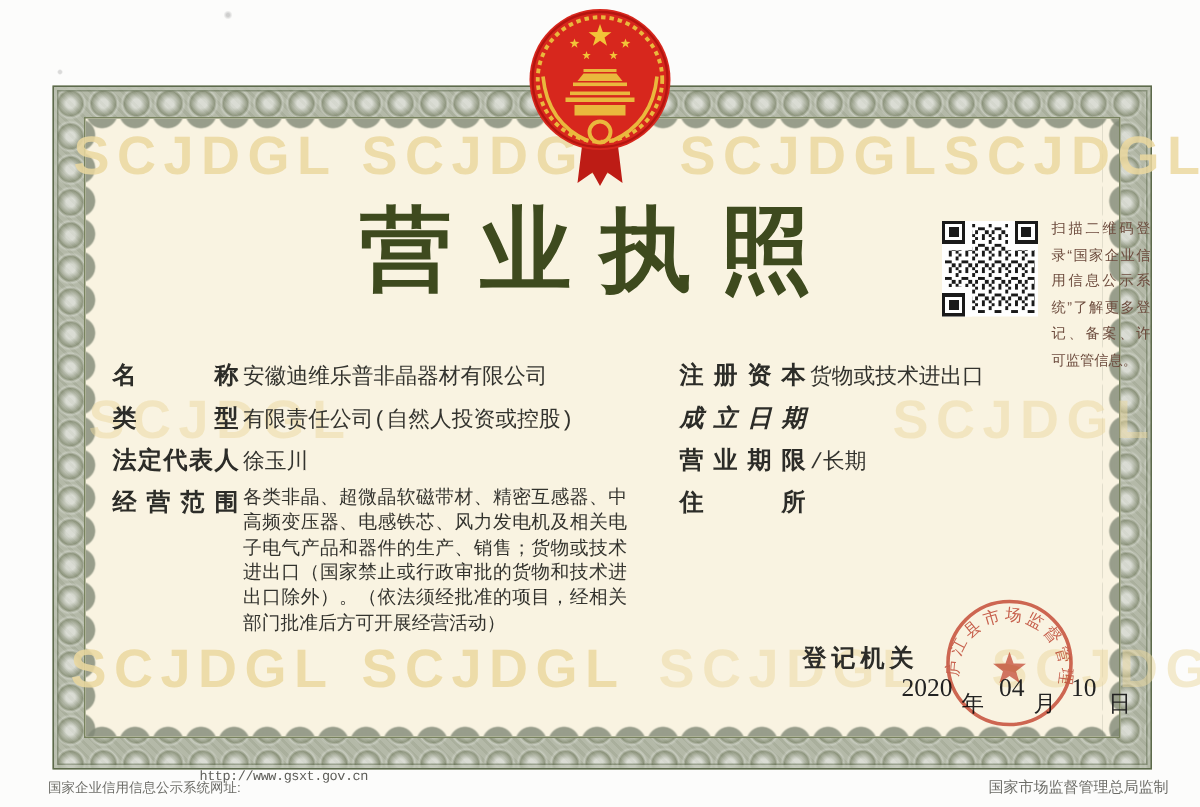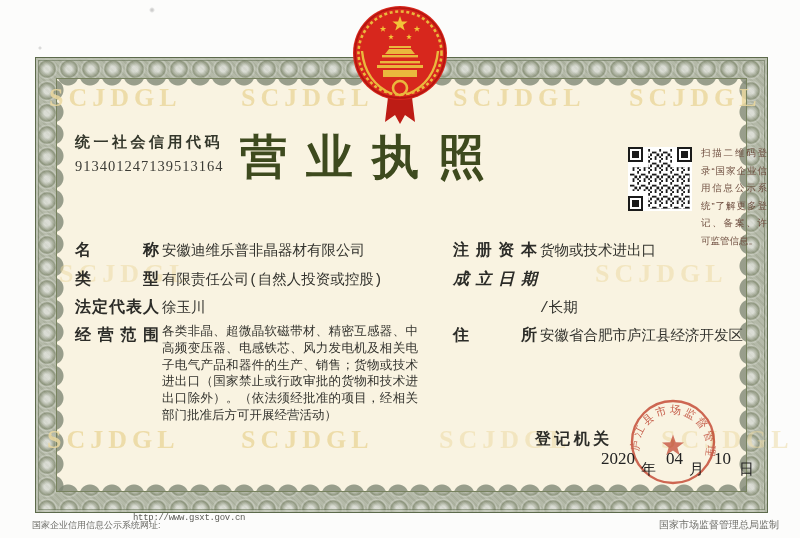--- a/index.html
+++ b/index.html
@@ -17,30 +17,30 @@
       repeating-linear-gradient(45deg, rgba(95,105,75,.12) 0 2px, transparent 2px 5px);
     background-size:22px 22px,auto;
     border:1px solid #5c6a4b; box-shadow:inset 0 0 0 2px rgba(250,250,245,.45), inset 0 0 0 3px rgba(92,106,75,.5);}
   .cert-inner{position:absolute;left:20px;top:20px;right:20px;bottom:20px;background:#f9f3e1;border:1px solid #77825e;}
   .sc{position:absolute;background-repeat:repeat-x;}
   .sc-t{left:0;right:0;top:0;height:11px;background-image:radial-gradient(circle at 11px -4px, rgba(128,136,118,.8) 10px, transparent 11px);background-size:22px 11px;}
   .sc-b{left:0;right:0;bottom:0;height:11px;background-image:radial-gradient(circle at 11px 15px, rgba(128,136,118,.8) 10px, transparent 11px);background-size:22px 11px;}
   .sc-l{top:0;bottom:0;left:0;width:11px;background-image:radial-gradient(circle at -4px 11px, rgba(128,136,118,.8) 10px, transparent 11px);background-size:11px 22px;background-repeat:repeat-y;}
   .sc-r{top:0;bottom:0;right:0;width:11px;background-image:radial-gradient(circle at 15px 11px, rgba(128,136,118,.8) 10px, transparent 11px);background-size:11px 22px;background-repeat:repeat-y;}
   
-  .wm{position:absolute;font-weight:bold;font-size:26px;letter-spacing:5px;color:#ecd9a0;opacity:.85;font-family:Liberation Serif, serif;}
+  .wm{position:absolute;font-weight:bold;font-size:36px;letter-spacing:5px;color:#ecd9a0;opacity:.85;font-family:Liberation Sans, sans-serif;}
   .wm.f{opacity:.5;}
   .wm-red{position:absolute;left:248px;top:189px;font-size:44px;font-weight:bold;letter-spacing:6px;color:rgba(215,100,70,.16);-webkit-text-stroke:1.2px rgba(200,85,55,.42);white-space:nowrap;}
   
   .emblem{position:absolute;left:352px;top:3px;width:96px;height:124px;z-index:5;}
   
   .code-block{position:absolute;left:75px;top:133px;z-index:2;}
   .code-label{font-size:15px;font-weight:bold;letter-spacing:3.5px;color:#34372b;}
   .code-value{margin-top:6px;font-family:"Liberation Serif",serif;font-size:14.5px;letter-spacing:1px;color:#3b3b35;}
-  .title{position:absolute;left:240px;top:126px;font-size:47px;font-weight:bold;color:#3e4a1e;letter-spacing:19px;white-space:nowrap;z-index:2;font-family:Liberation Mono, monospace;}
+  .title{position:absolute;left:240px;top:126px;font-size:61px;font-weight:bold;color:#3e4a1e;letter-spacing:19px;white-space:nowrap;z-index:2;font-family:Liberation Mono, monospace;}
   .qr{position:absolute;left:628px;top:147px;width:64px;height:64px;z-index:2;}
   .qr-caption{position:absolute;left:701px;top:144px;width:66px;font-size:9.5px;line-height:17.6px;color:#6d4c3e;z-index:2;text-align:justify;}
   
   .flabel{position:absolute;width:84px;font-size:16px;font-weight:bold;color:#2c2c28;text-align:justify;text-align-last:justify;}
   .fvalue{position:absolute;font-size:14.5px;color:#33332e;font-family:Liberation Mono, monospace;white-space:nowrap;}
   .scope{white-space:normal;width:256px;font-size:12.5px;line-height:16.8px;text-align:justify;}
   
   .reg-label{position:absolute;left:535px;top:429px;width:74px;font-size:16px;font-weight:bold;color:#2c2c28;text-align:justify;text-align-last:justify;z-index:2;}
   .date-line{position:absolute;left:601px;top:449px;z-index:2;font-family:"Liberation Serif",serif;color:#222;}
   .date-line span{display:inline-block;position:relative;}
@@ -95,24 +95,20 @@
       <rect x="30" y="52" width="36" height="2.4"></rect>
       <rect x="28" y="58" width="40" height="2.4"></rect>
       <rect x="25" y="62" width="46" height="3"></rect>
       <rect x="31" y="67" width="34" height="7"></rect>
     </g>
     <circle cx="48" cy="85" r="7" fill="none" stroke="#eab83d" stroke-width="2.6"></circle>
     <path d="M10 48 Q13 79 40 91" stroke="#eab83d" stroke-width="2.4" fill="none"></path>
     <path d="M86 48 Q83 79 56 91" stroke="#eab83d" stroke-width="2.4" fill="none"></path>
   </svg>
 
-  <div class="code-block">
-    <div class="code-label">统一社会信用代码</div>
-    <div class="code-value">913401247139513164</div>
-  </div>
 
   <div class="title">营业执照</div>
 
   <svg class="qr" viewBox="0 0 29 29" shape-rendering="crispEdges">
     <defs>
       <pattern id="qp" width="5" height="5" patternUnits="userSpaceOnUse">
         <rect width="5" height="5" fill="#fff"></rect>
         <rect x="0" y="0" width="1" height="1" fill="#1a1a1a"></rect>
           <rect x="2" y="0" width="1" height="1" fill="#1a1a1a"></rect>
         <rect x="4" y="1" width="1" height="1" fill="#1a1a1a"></rect>
@@ -152,24 +148,24 @@
   <div class="fvalue" style="left:162px;top:298px;">徐玉川</div>
 
   <div class="flabel" style="left:75px;top:325px;">经营范围</div>
   <div class="fvalue scope" style="left:162px;top:324px;">各类非晶、超微晶软磁带材、精密互感器、中高频变压器、电感铁芯、风力发电机及相关电子电气产品和器件的生产、销售；货物或技术进出口（国家禁止或行政审批的货物和技术进出口除外）。（依法须经批准的项目，经相关部门批准后方可开展经营活动）</div>
 
   <div class="flabel" style="left:453px;top:240px;">注册资本</div>
   <div class="fvalue" style="left:540px;top:241px;">货物或技术进出口</div>
 
   <div class="flabel" style="left:453px;top:269px;font-style:italic;">成立日期</div>
 
+  <div class="flabel" style="left:453px;top:297px;">营业期限</div>
   <div class="fvalue" style="left:540px;top:298px;">/长期</div>
 
   <div class="flabel" style="left:453px;top:325px;">住所</div>
-  <div class="fvalue" style="left:540px;top:326px;">安徽省合肥市庐江县经济开发区</div>
 
   <div class="reg-label">登记机关</div>
   <div class="date-line">
     <span class="d-num d-y">2020</span><span class="d-unit d-yu">年</span><span class="d-num d-m">04</span><span class="d-unit d-mu">月</span><span class="d-num d-d">10</span><span class="d-unit">日</span>
   </div>
 
   <svg class="stamp" viewBox="0 0 88 92">
     <defs>
       <path id="arcP" d="M 12,62 A 34,34 0 1 1 76,62" fill="none"></path>
     </defs>

